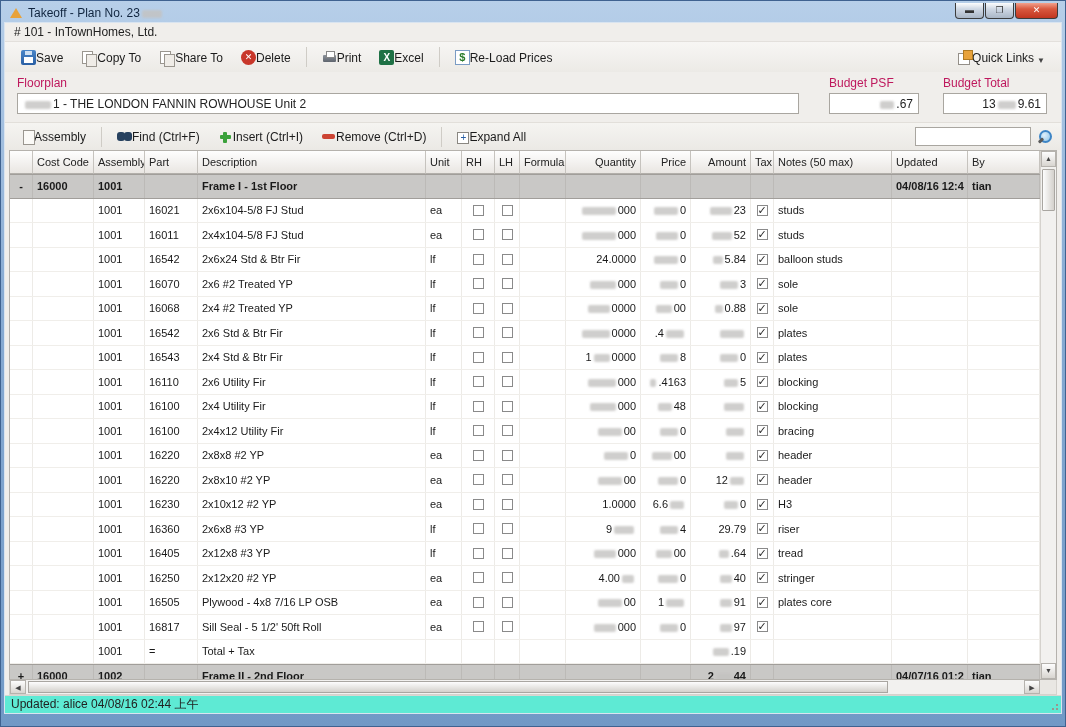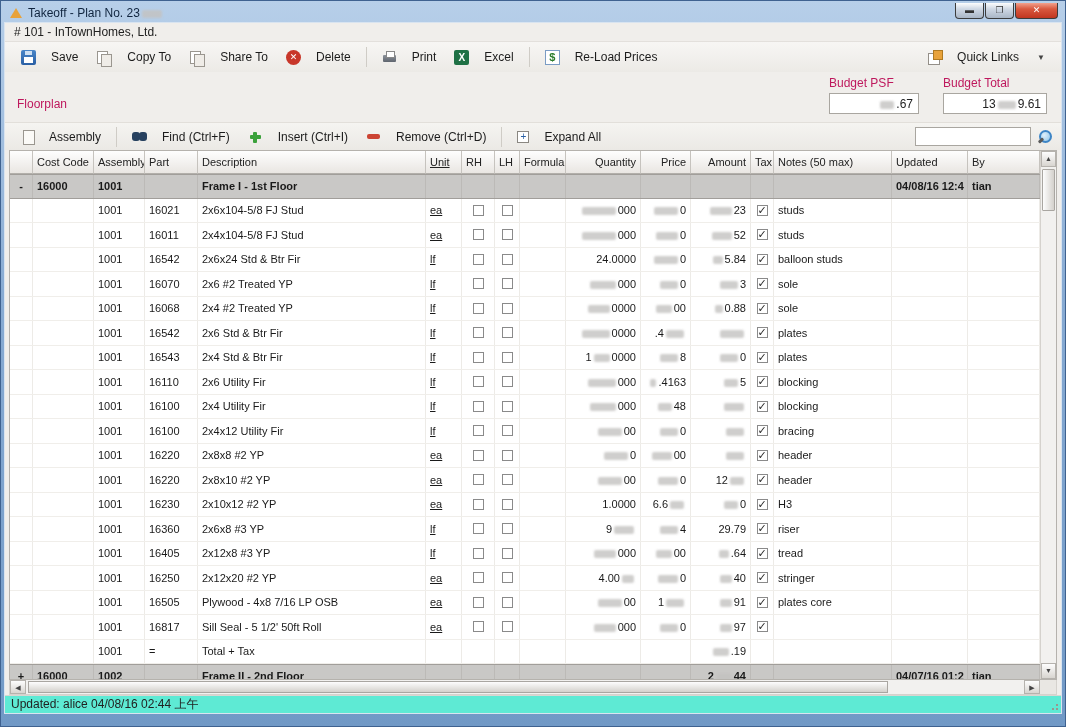--- a/index.html
+++ b/index.html
@@ -21,21 +21,21 @@
     background:linear-gradient(#fdfdfd,#cfd8e4 40%,#a9b6c6);color:#333;font-size:9px;line-height:14px;
     text-align:center;cursor:default;}
   .wbtn.close{width:43px;background:linear-gradient(#f3a18d,#d9583f 40%,#c13620);color:#fff;font-weight:bold;}
   
   .client{flex:1;background:#f0eeeb;border:1px solid #d9e4f0;display:flex;flex-direction:column;overflow:hidden;}
   .plan-header{height:19px;line-height:19px;font-size:12px;color:#222;padding-left:9px;
     border-bottom:1px solid #e3e0dc;}
   
   .toolbar{height:30px;display:flex;align-items:center;padding:0 8px;gap:2px;
     background:linear-gradient(#f7f6f4,#eceae6);}
-  .tbtn{display:flex;align-items:center;gap:15px;padding:3px 7px;font-size:12px;color:#1c1c1c;
+  .tbtn{display:flex;align-items:flex-end;gap:0;padding:3px 7px;font-size:12px;color:#1c1c1c;
     border:1px solid transparent;border-radius:3px;cursor:default;white-space:nowrap;}
   .tsep{width:1px;height:20px;background:#cfccc6;margin:0 5px;}
   .spacer{flex:1;}
   .caret{font-size:8px;color:#444;margin-left:3px;}
   
   .ico{display:inline-block;position:relative;width:15px;height:15px;flex:0 0 auto;}
   .i-save{background:linear-gradient(#4a86c8,#2a5fa4);border-radius:2px;}
   .i-save::after{content:"";position:absolute;left:3px;top:7px;width:9px;height:6px;background:#fff;}
   .i-save::before{content:"";position:absolute;left:4px;top:1px;width:7px;height:4px;background:#cfe0f2;}
   .i-pages{width:16px;}
@@ -80,21 +80,21 @@
     font-size:11px;color:#222;display:flex;align-items:center;padding:0 4px;white-space:nowrap;overflow:hidden;}
   .gbody{flex:1;display:flex;flex-direction:column;overflow:hidden;}
   .tr{display:flex;height:24.5px;flex:0 0 auto;border-bottom:1px solid #f0eeea;background:#fff;}
   .tr.group{background:#c9c8c6;border-top:1px solid #a19e9a;border-bottom:1px solid #a19e9a;font-weight:bold;}
   .td{display:flex;align-items:center;padding:0 4px;font-size:11px;color:#1a1a1a;
     border-right:1px solid #edebe7;white-space:nowrap;overflow:hidden;}
   .tr.group .td{border-right-color:#bcbab7;}
   .num{justify-content:flex-end;}
   .ctr{justify-content:center;}
   .c-exp{width:23px;} .c-cc{width:61px;} .c-asm{width:51px;} .c-part{width:53px;} .c-desc{width:228px;}
-  .c-unit{width:36px;text-decoration:underline;} .c-rh{width:33px;} .c-lh{width:25px;} .c-form{width:46px;text-align:right;} .c-qty{width:75px;}
+  .c-unit{width:36px;} .c-rh{width:33px;} .c-lh{width:25px;} .c-form{width:46px;text-align:right;} .c-qty{width:75px;}
   .c-price{width:50px;} .c-amt{width:60px;} .c-tax{width:23px;} .c-notes{width:118px;} .c-upd{width:76px;}
   .c-by{flex:1;}
   .cb{width:11px;height:11px;border:1px solid #8a8a8a;background:#fff;position:relative;display:inline-block;}
   .cb.on::after{content:"✓";position:absolute;left:0px;top:-2px;font-size:11px;color:#2a2a2a;}
   .msk{display:inline-block;height:8px;border-radius:2px;background:#c4c3c1;opacity:.8;
     filter:blur(1px);margin:0 2px;transform:translateY(1px);}
   
   .vscroll{width:16px;background:#f2f1ef;border-left:1px solid #d5d2cd;display:flex;flex-direction:column;}
   .sbtn{height:16px;width:100%;background:linear-gradient(#fdfdfd,#d8d5d0);border:1px solid #b5b2ad;
     font-size:7px;color:#444;text-align:center;line-height:14px;}
@@ -170,20 +170,24 @@
       <span class="tbtn">
           <span class="ico i-quicklinks"></span>
           <span>Quick Links</span>
           <span class="caret">▼</span>
         </span>
     </div>
 
     <div class="form-area">
       <div class="fp-block">
         <div class="field-label">Floorplan</div>
+        <div class="textbox">
+          <span class="msk" style="width:26px"></span>
+          <span>1 - THE LONDON FANNIN ROWHOUSE Unit 2</span>
+        </div>
       </div>
       <div class="psf-block">
         <div class="field-label">Budget PSF</div>
         <div class="textbox num-box">
           <span class="msk" style="width:14px"></span>
           <span>.67</span>
         </div>
       </div>
       <div class="total-block">
         <div class="field-label">Budget Total</div>

